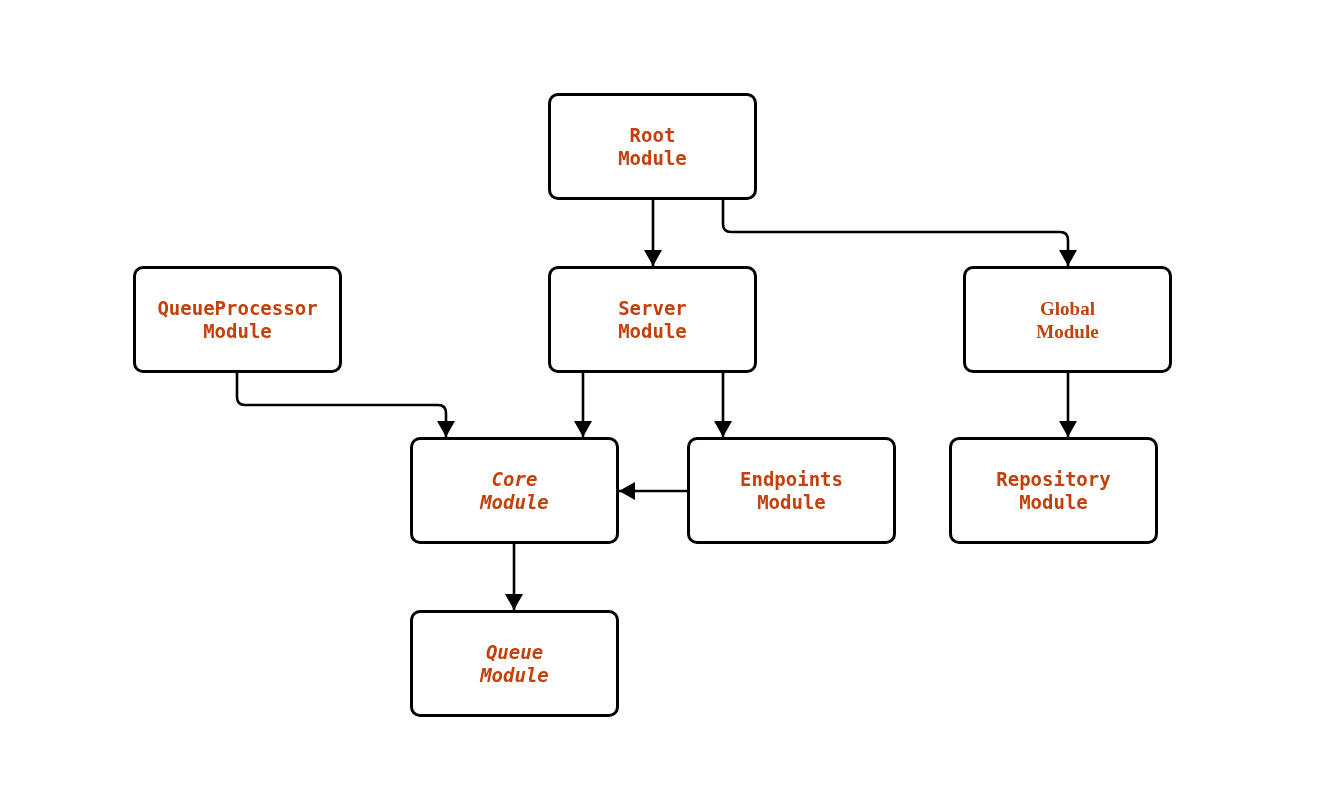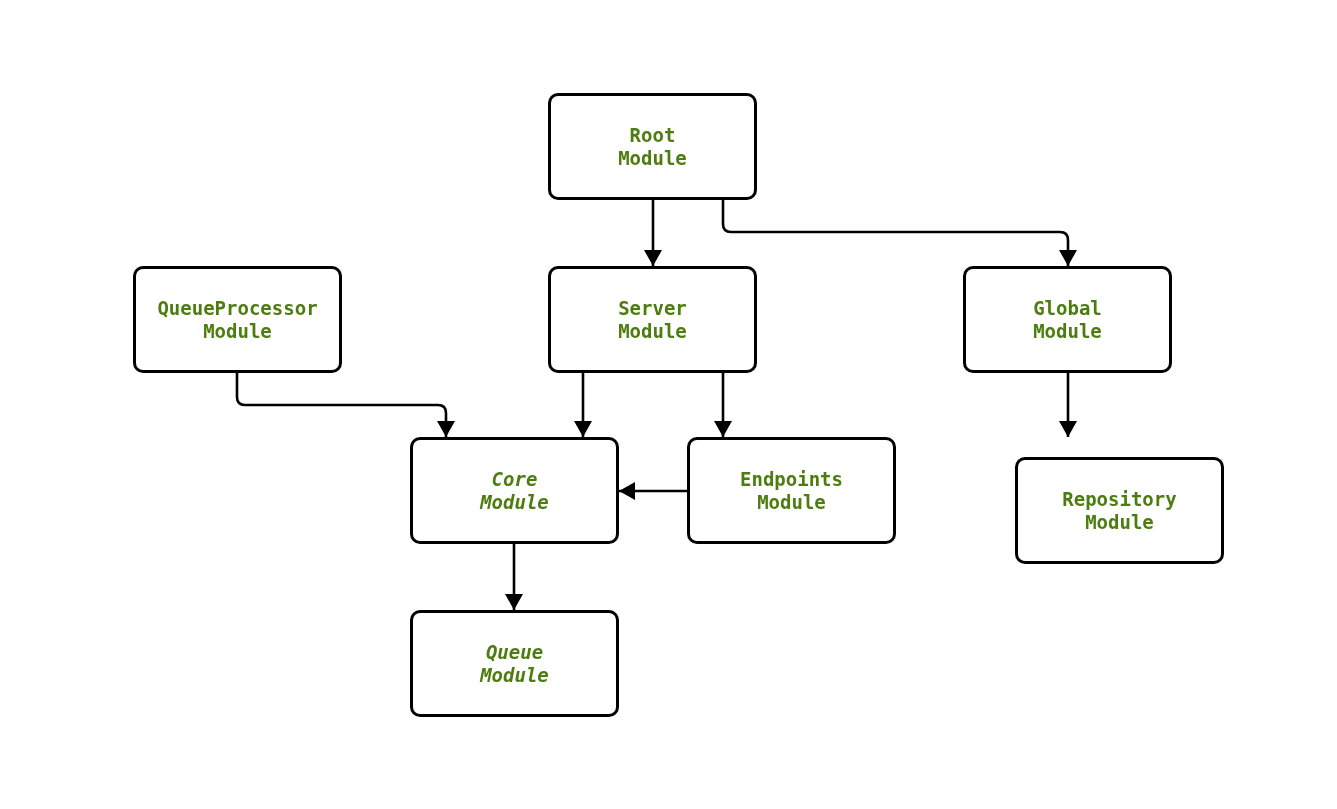--- a/index.html
+++ b/index.html
@@ -30,30 +30,30 @@
     background:#ffffff;
     border:3px solid #000000;
     border-radius:10px;
     display:flex;
     align-items:center;
     justify-content:center;
     text-align:center;
     font-weight:bold;
     font-size:19px;
     line-height:23px;
-    color:#4d7c0f;
+    color:#c2410c;
     white-space:pre-line;
   }
   .n-root            { left:548px; top:93px;  }
   .n-queue-processor { left:133px; top:266px; }
   .n-server          { left:548px; top:266px;text-align:right; }
-  .n-global          { left:963px; top:266px; }
+  .n-global          { left:963px; top:266px;font-family:Liberation Serif, serif; }
   .n-core            { left:410px; top:437px;font-style:italic; }
   .n-endpoints       { left:687px; top:437px; }
-  .n-repository      { left:1015px; top:437px;margin-top:20px; }
+  .n-repository      { left:949px; top:437px; }
   .n-queue           { left:410px; top:610px;font-style:italic; }
 </style>
 </head>
 <body>
 
 <div class="canvas">
 
   <svg class="edge-layer" width="1337" height="809" viewBox="0 0 1337 809" xmlns="http://www.w3.org/2000/svg">
     <defs>
       <marker id="arrowhead" markerUnits="userSpaceOnUse" markerWidth="16" markerHeight="18" refX="16" refY="9" orient="auto">

